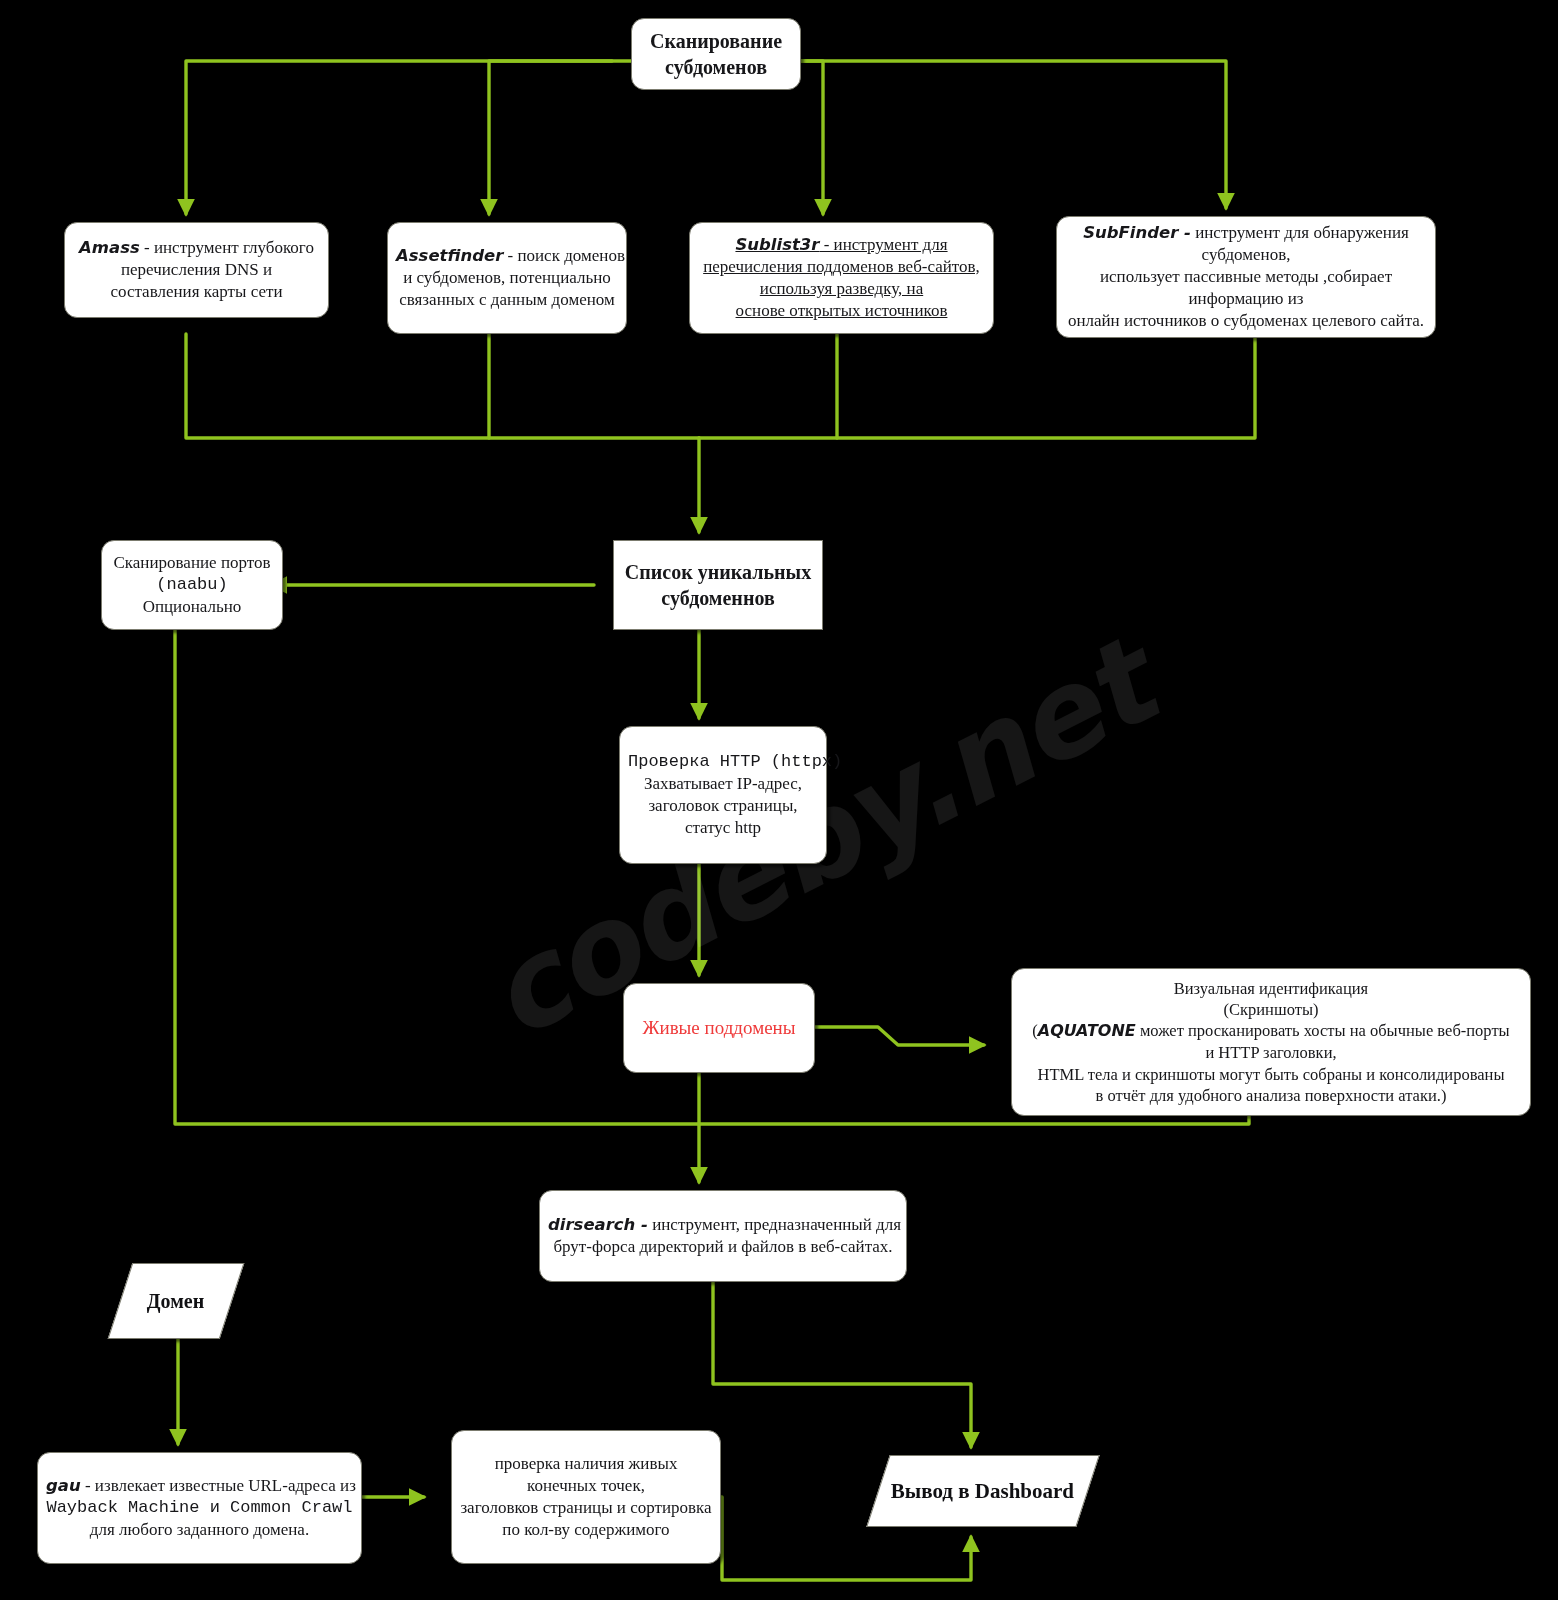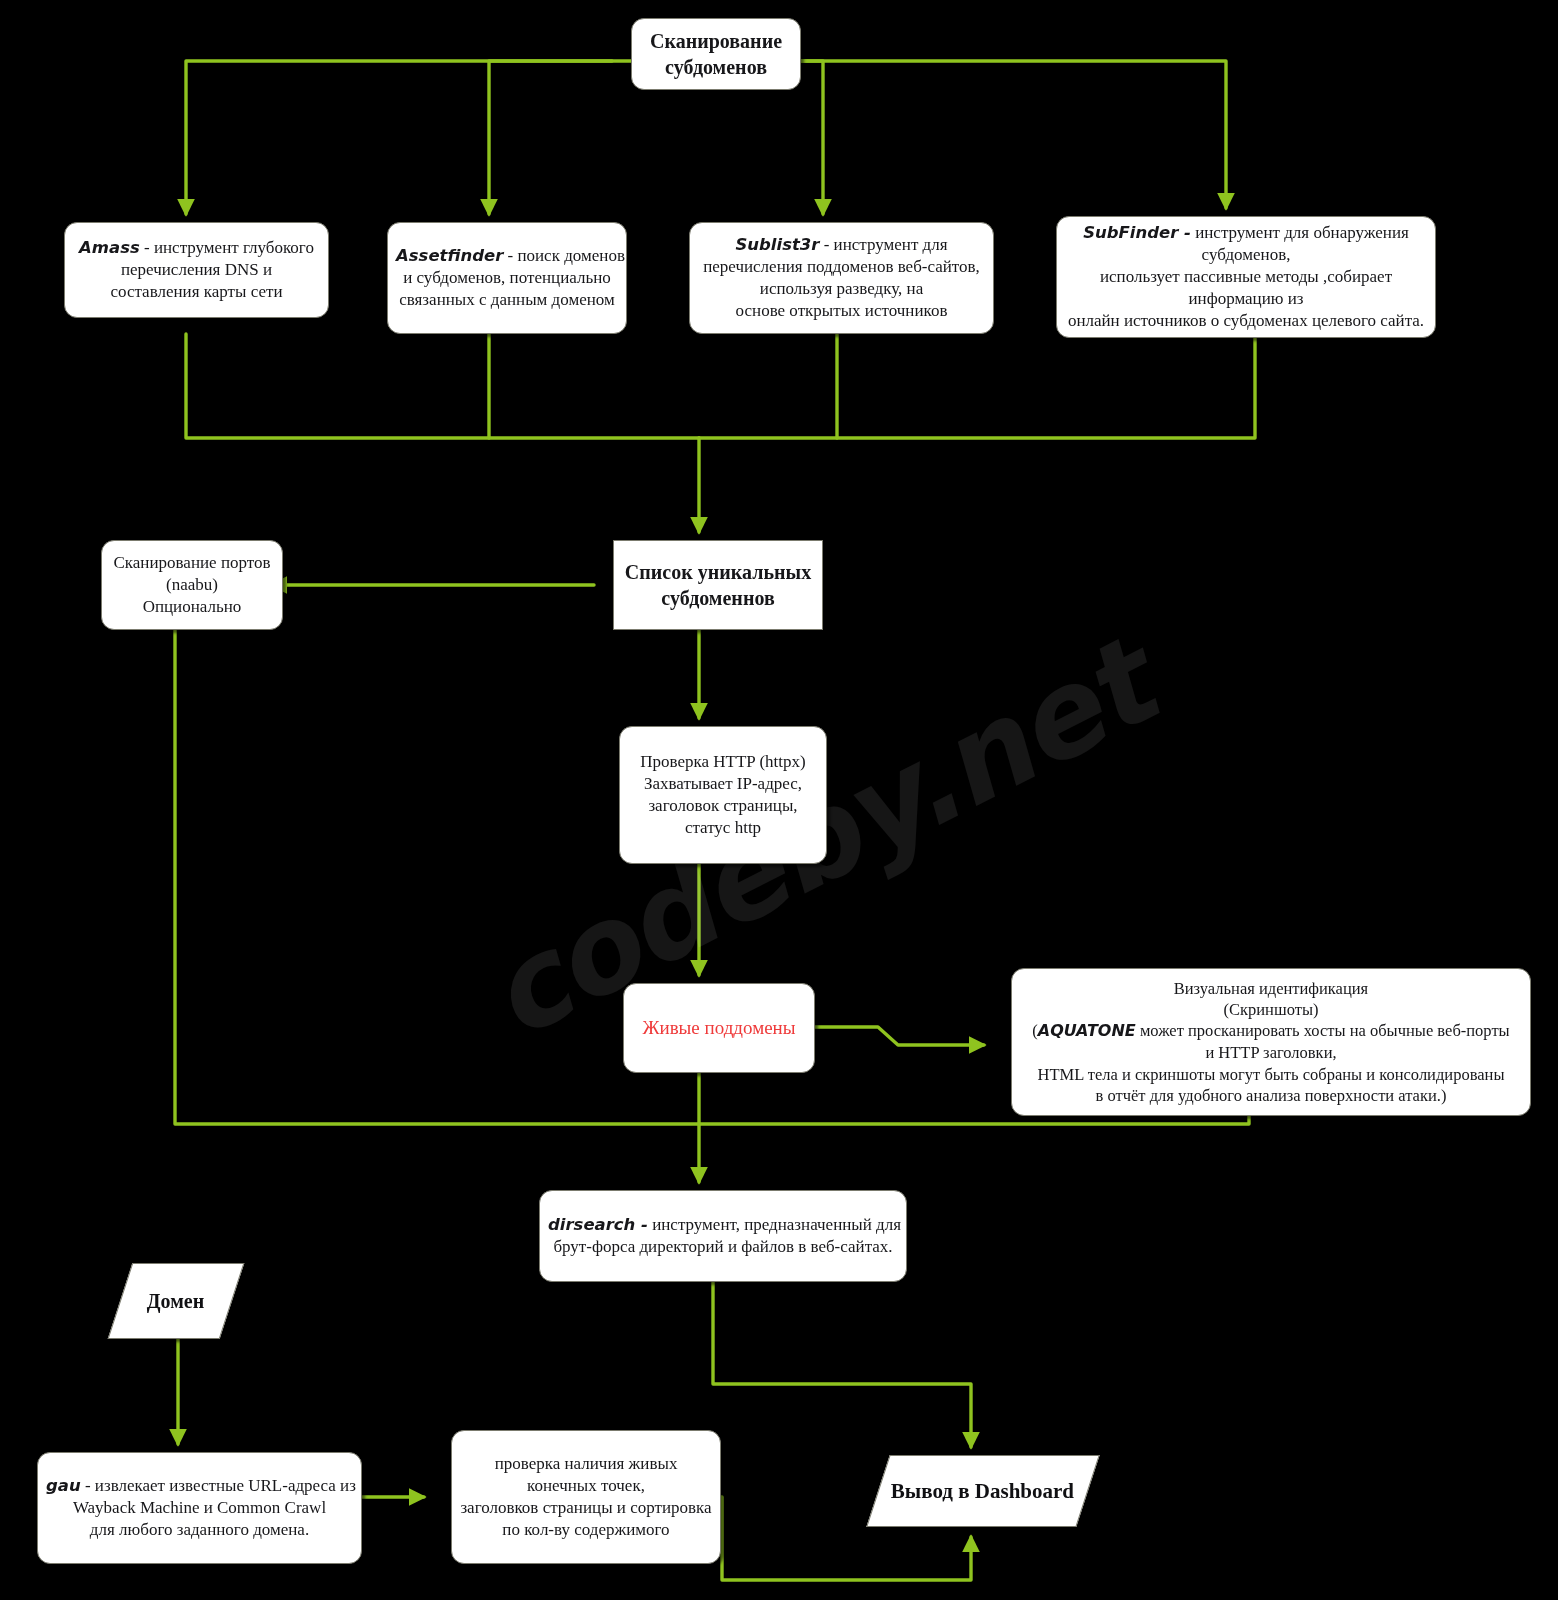--- a/index.html
+++ b/index.html
@@ -62,28 +62,28 @@
   .node .txt { width: 100%; }
   .node .line { display: block; white-space: nowrap; }
 
   .bold-serif { font-family: "Liberation Serif", serif; font-weight: bold; }
   .tool-name {
     font-family: "DejaVu Sans", sans-serif;
     font-weight: bold;
     font-style: italic;
     font-size: 0.97em;
   }
-  .sans { font-family: Liberation Serif, serif; }
+  .sans { font-family: Liberation Mono, monospace; }
   .red { color: #ef3b3b; }
 
   
   #n-root      { left: 612px; top: 18px;   width: 170px; height: 72px;  font-size: 20px; }
   #n-amass     { left: 45px;  top: 222px;  width: 265px; height: 96px; font-size: 17px; }
   #n-assetf    { left: 368px; top: 222px;  width: 240px; height: 112px; font-size: 17px; }
-  #n-sublist   { left: 670px; top: 222px;  width: 305px; height: 112px; font-size: 17px; }
+  #n-sublist   { left: 670px; top: 222px;  width: 305px; height: 112px; font-size: 17px; text-decoration: underline; }
   #n-subfinder { left: 1037px;top: 216px;  width: 380px; height: 122px; font-size: 17px; }
   #n-ports     { left: 82px;  top: 540px;  width: 182px; height: 90px;  font-size: 17px; }
   #n-unique    { left: 594px; top: 540px;  width: 210px; height: 90px;  font-size: 20px; }
   #n-httpx     { left: 600px; top: 726px;  width: 208px; height: 138px; font-size: 17px; }
   #n-live      { left: 604px; top: 983px;  width: 192px; height: 90px;  font-size: 19px; }
   #n-aquatone  { left: 992px; top: 968px;  width: 520px; height: 148px; font-size: 16.5px; }
   #n-dirsearch { left: 520px; top: 1190px; width: 368px; height: 92px;  font-size: 17px; }
   #n-gau       { left: 18px;  top: 1452px; width: 325px; height: 112px; font-size: 17px; }
   #n-endpoints { left: 432px; top: 1430px; width: 270px; height: 134px; font-size: 17px; }
 

